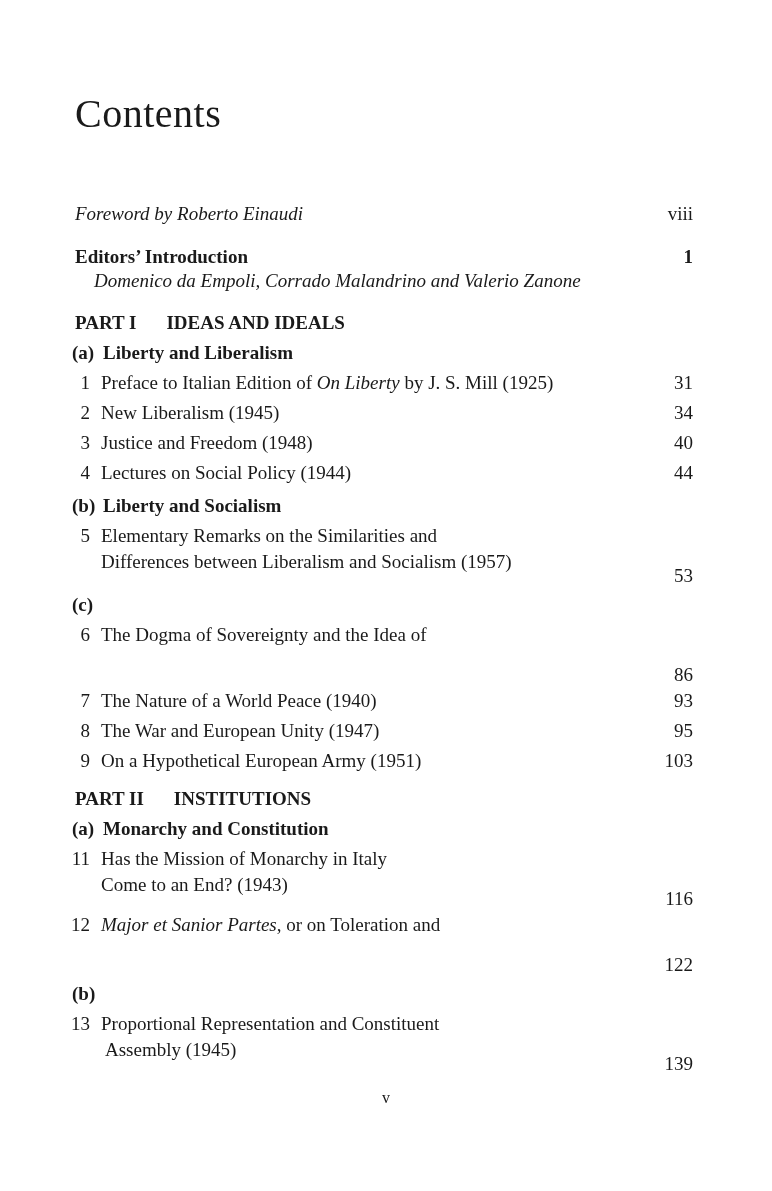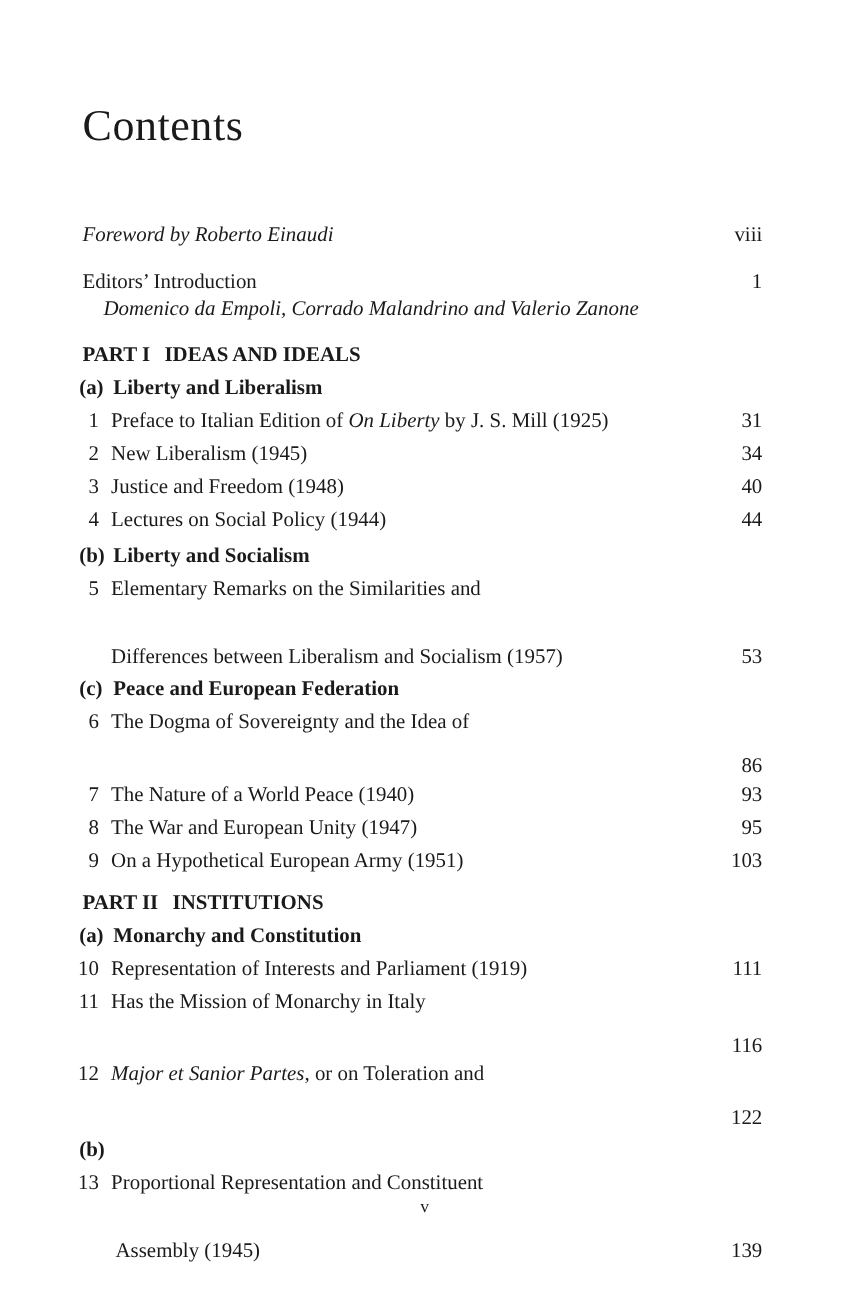--- a/index.html
+++ b/index.html
@@ -33,40 +33,40 @@
   .fm-foreword { margin: 63px 0 0 5px; }
   .fm-intro { margin: 16px 0 0 5px; line-height: 24px; }
   .fm-authors { display: block; margin-left: 19px; line-height: 24px; }
   .pg { margin-left: auto; white-space: nowrap; }
   .pg-bottom { align-self: flex-end; line-height: 22px; margin-top: 44px; }
 
   
   .row.part { margin-left: 5px; font-weight: bold; }
   .row.part.first { margin-top: 15px; }
   .row.part { margin-top: 8px; }
-  .part-label { margin-right: 13px; }
+  .part-label { margin-right: 30px; }
 
   
   .row.section { margin-left: 2px; font-weight: bold; }
   .item + .row.section { margin-top: 3px; }
   .sec-label { display: inline-block; width: 31px; }
 
   
   .row.item .num {
     width: 20px;
     text-align: right;
     flex: none;
   }
   .row.item .title {
     flex: 1;
     margin-left: 11px;
     white-space: nowrap;
   }
   .row.item .l1 { display: block; line-height: 30px; white-space: nowrap; }
-  .row.item .l2 { display: block; line-height: 22px; white-space: nowrap; margin-top: 36px; }
+  .row.item .l2 { display: block; line-height: 22px; white-space: nowrap; }
   .l2.xind { padding-left: 4px; }
 
   .folio {
     position: absolute;
     top: 1088px;
     left: 0; right: 0;
     text-align: center;
     font-size: 16px;
     line-height: 20px;
   }
@@ -78,21 +78,21 @@
   <div class="content">
 
     <h1 class="doc-title">Contents</h1>
 
     <div class="row fm-foreword">
       <span class="em">Foreword by Roberto Einaudi</span>
       <span class="pg">viii</span>
     </div>
 
     <div class="fm-intro">
-      <div class="row" style="line-height:24px;">
+      <div class="row" style="line-height:24px;font-weight:bold;">
         <span>Editors’ Introduction</span>
         <span class="pg">1</span>
       </div>
       <span class="em fm-authors">Domenico da Empoli, Corrado Malandrino and Valerio Zanone</span>
     </div>
 
     <div class="row part first">
       <span class="part-label">PART I</span>
       <span>IDEAS AND IDEALS</span>
     </div>
@@ -135,21 +135,20 @@
       <span class="num">5</span>
       <span class="title">
         <span class="l1">Elementary Remarks on the Similarities and</span>
         <span class="l2">Differences between Liberalism and Socialism (1957)</span>
       </span>
       <span class="pg pg-bottom">53</span>
     </div>
 
     <div class="row section">
       <span class="sec-label">(c)</span>
-      <span>Peace and European Federation</span>
     </div>
 
     <div class="row item">
       <span class="num">6</span>
       <span class="title">
         <span class="l1">The Dogma of Sovereignty and the Idea of</span>
       </span>
       <span class="pg pg-bottom">86</span>
     </div>
 
@@ -174,30 +173,26 @@
     <div class="row part">
       <span class="part-label">PART II</span>
       <span>INSTITUTIONS</span>
     </div>
 
     <div class="row section">
       <span class="sec-label">(a)</span>
       <span>Monarchy and Constitution</span>
     </div>
 
-    <div class="row item">
-      <span class="num">10</span>
-      <span class="title">Representation of Interests and Parliament (1919)</span>
-      <span class="pg">111</span>
-    </div>
 
     <div class="row item">
       <span class="num">11</span>
       <span class="title">
         <span class="l1">Has the Mission of Monarchy in Italy</span>
+        <span class="l2">Come to an End? (1943)</span>
       </span>
       <span class="pg pg-bottom">116</span>
     </div>
 
     <div class="row item">
       <span class="num">12</span>
       <span class="title">
         <span class="l1"><span class="em">Major et Sanior Partes</span><span>, or on Toleration and</span></span>
       </span>
       <span class="pg pg-bottom">122</span>

